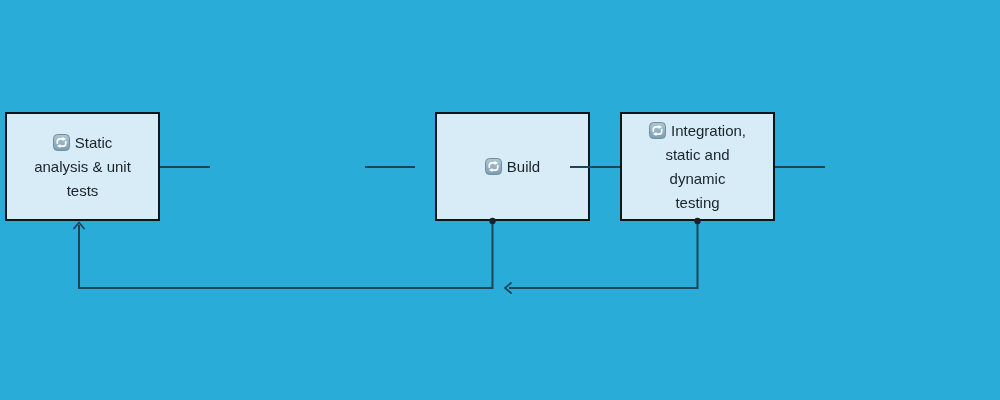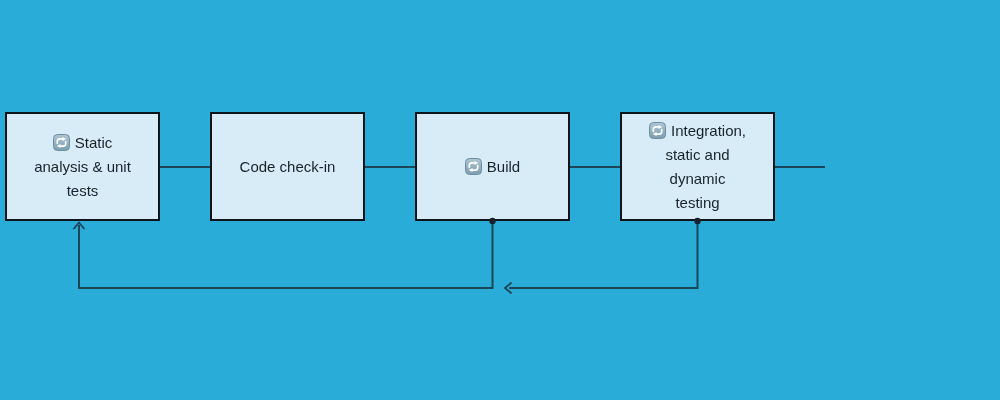--- a/index.html
+++ b/index.html
@@ -88,27 +88,22 @@
           <polygon class="loop-fill" points="9.5,2.9 13.2,4.9 9.5,6.9"></polygon>
           <path class="loop-stroke" d="M12.7 7.7 V9.4 Q12.7 12.1 10 12.1 H7.2"></path>
           <polygon class="loop-fill" points="7.5,10.1 3.8,12.1 7.5,14.1"></polygon>
         </svg>
       </span><span class="label">Static
 analysis &amp; unit
 tests</span>
     </div>
   </div>
 
-  <div class="node" style="left:210px">
-    <div class="node-content">
-      <span class="label">Code check-in</span>
-    </div>
-  </div>
 
-  <div class="node" style="left:415px">
+  <div class="node" style="left:435px">
     <div class="node-content">
       <span class="icon">
         <svg width="17" height="17" viewBox="0 0 17 17">
           <defs>
             <linearGradient id="icong-1" x1="0" y1="0" x2="0" y2="1">
               <stop offset="0" stop-color="#AFC7D4"></stop>
               <stop offset="1" stop-color="#7C9DB2"></stop>
             </linearGradient>
           </defs>
           <rect x="0.5" y="0.5" width="16" height="16" rx="4" fill="url(#icong-1)" stroke="#6E8FA3" stroke-width="1"></rect>

